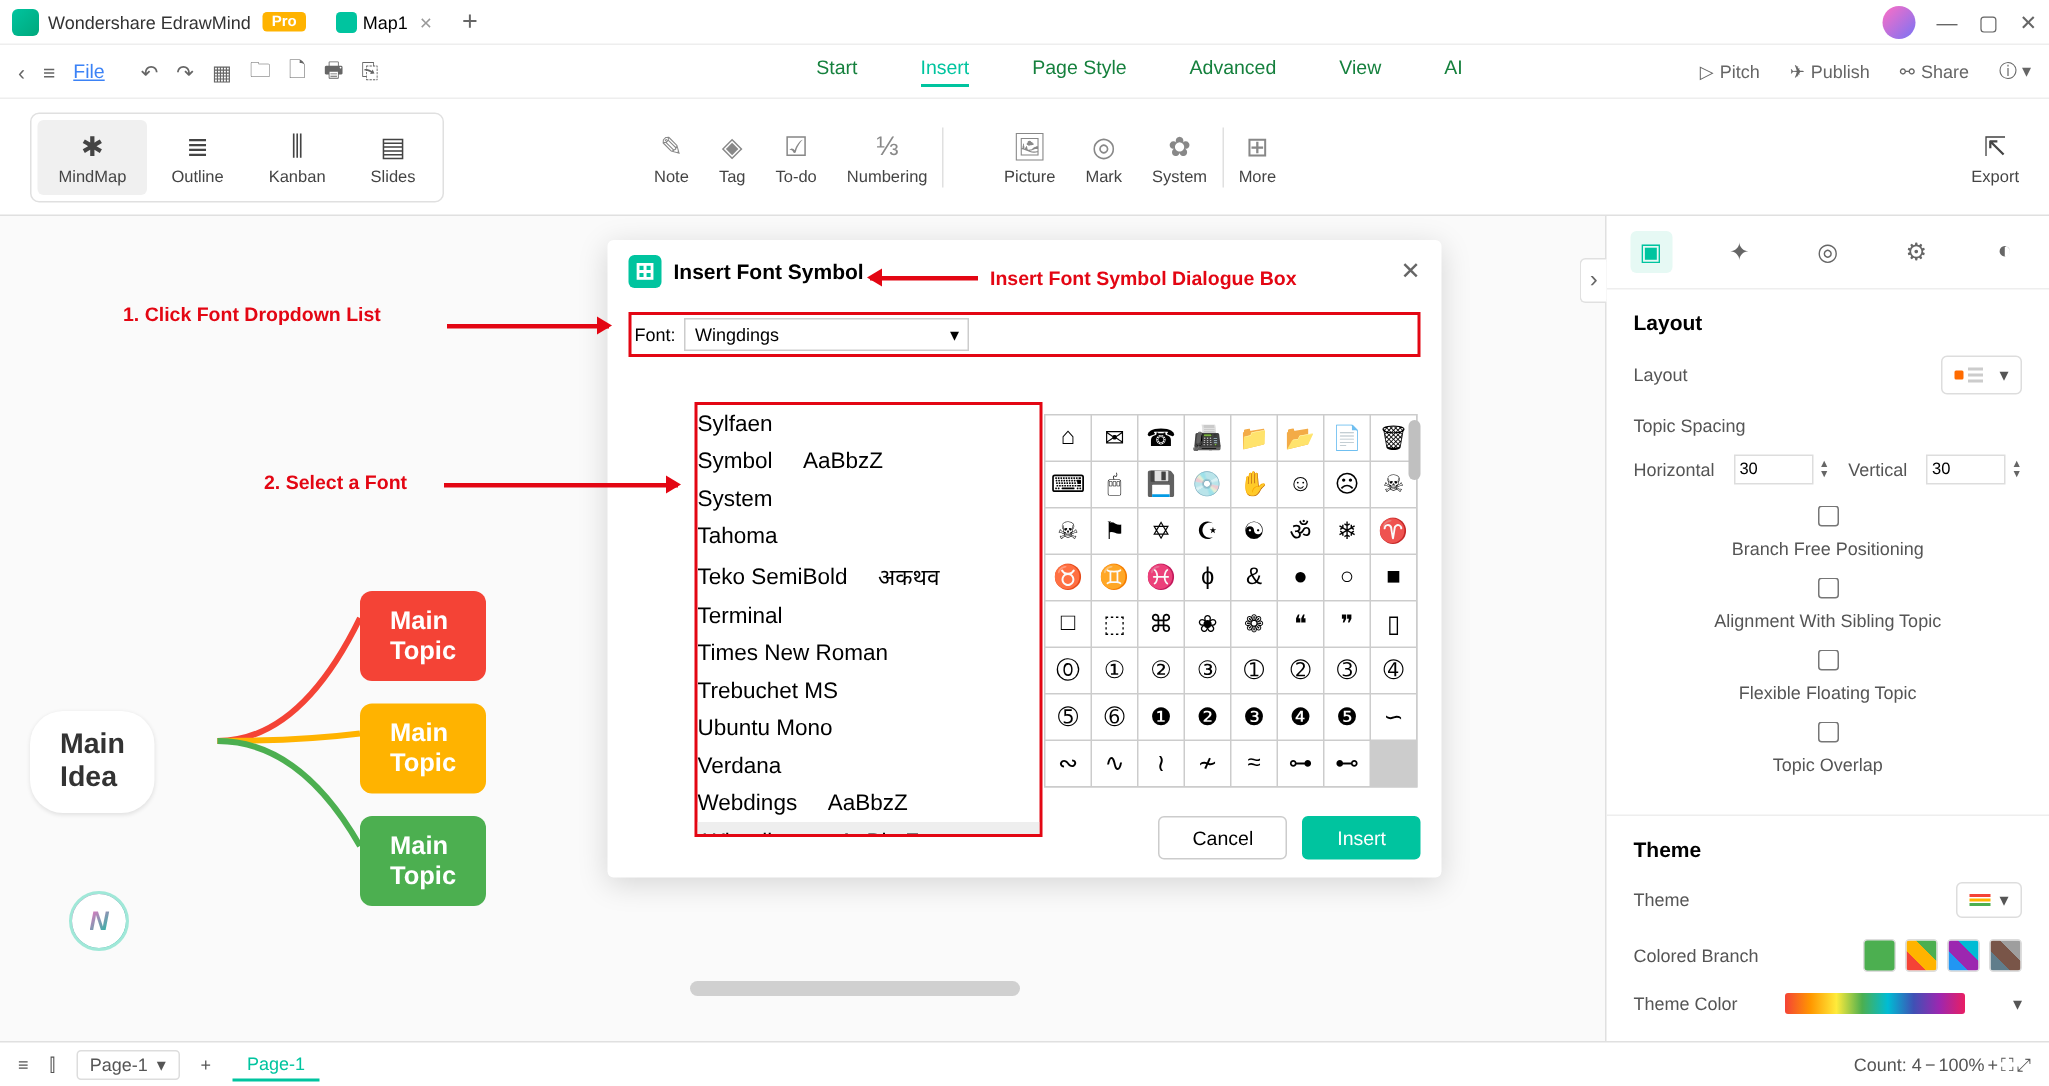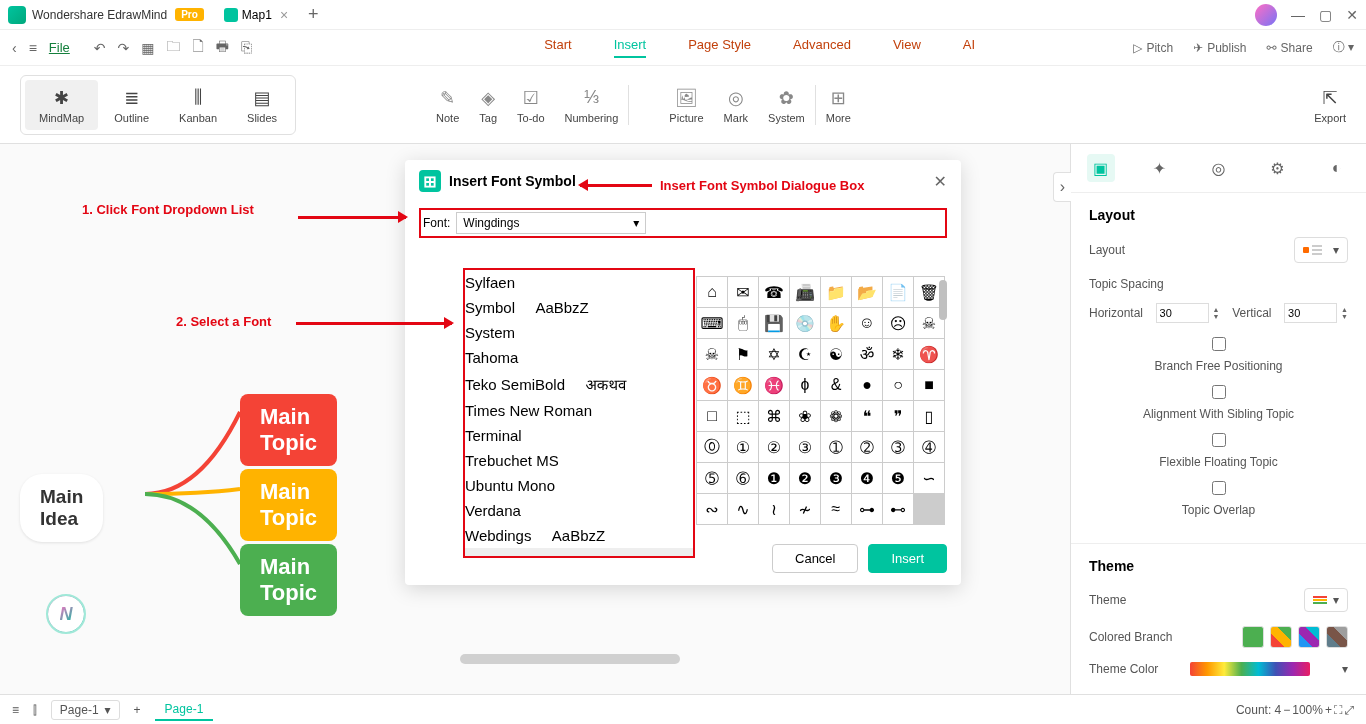--- a/index.html
+++ b/index.html
@@ -16,23 +16,23 @@
 .tab-close { margin-left: 8px; color: #999; font-size: 14px; }
 .tab-add { margin-left: 12px; color: #666; font-size: 18px; }
 .spacer { flex: 1; }
 .win-controls { display: flex; gap: 14px; align-items: center; }
 .avatar { width: 22px; height: 22px; border-radius: 50%; background: linear-gradient(135deg, #ff6ec4, #7873f5); }
 .win-btn { color: #666; font-size: 14px; }
 
 
 .menubar { height: 36px; background: #fff; display: flex; align-items: center; padding: 0 12px; gap: 12px; border-bottom: 1px solid #eee; }
 .menu-icon { color: #666; font-size: 14px; }
-.menu-file { font-size: 13px; color: #15803d; text-decoration: underline; }
+.menu-file { font-size: 13px; color: #3b82f6; text-decoration: underline; }
 .menu-tabs { display: flex; gap: 42px; margin-left: 280px; }
-.menu-tab { font-size: 13px; color: #c2410c; padding-bottom: 4px; }
+.menu-tab { font-size: 13px; color: #15803d; padding-bottom: 4px; }
 .menu-tab.active { color: #00c49f; border-bottom: 2px solid #00c49f; font-weight: 500; }
 .menu-right { display: flex; gap: 20px; margin-left: auto; align-items: center; font-size: 12px; color: #666; }
 .menu-right-item { display: flex; align-items: center; gap: 4px; }
 
 
 .toolbar { height: 78px; background: #fff; display: flex; align-items: center; padding: 0 20px; border-bottom: 1px solid #e0e0e0; }
 .tb-group { display: flex; gap: 2px; background: #fff; border: 1px solid #e0e0e0; border-radius: 6px; padding: 4px; }
 .tb-btn { display: flex; flex-direction: column; align-items: center; justify-content: center; padding: 6px 14px; border-radius: 4px; cursor: pointer; }
 .tb-btn.sel { background: #f0f0f0; }
 .tb-icon { font-size: 18px; color: #444; height: 24px; display: flex; align-items: center; }
@@ -41,21 +41,21 @@
 .tb-group2 { display: flex; gap: 20px; margin-left: 140px; }
 .tb-group3 { display: flex; gap: 20px; margin-left: 30px; }
 .tb-btn2 { display: flex; flex-direction: column; align-items: center; color: #888; }
 .tb-btn2 .tb-icon { color: #888; }
 .tb-export { margin-left: auto; display: flex; flex-direction: column; align-items: center; color: #444; }
 
 
 .canvas { position: absolute; top: 144px; left: 0; right: 0; bottom: 30px; background: #fafafa; }
 .mindmap { position: absolute; left: 10px; top: 240px; }
 .main-idea { position: absolute; left: 10px; top: 90px; background: #fff; border-radius: 22px; padding: 12px 20px; font-size: 19px; font-weight: 600; color: #333; box-shadow: 0 1px 3px rgba(0,0,0,0.1); }
-.topic { position: absolute; border-radius: 8px; padding: 10px 20px; color: #fff; font-size: 22px; font-weight: 600; }
+.topic { position: absolute; border-radius: 8px; padding: 10px 20px; color: #fff; font-size: 17px; font-weight: 600; }
 .topic.red { background: #f44336; left: 230px; top: 10px; }
 .topic.yellow { background: #ffb300; left: 230px; top: 85px; }
 .topic.green { background: #4caf50; left: 230px; top: 160px; }
 .fab { position: absolute; left: 46px; top: 450px; width: 40px; height: 40px; border-radius: 50%; background: #fff; border: 2px solid #a0e8d8; display: flex; align-items: center; justify-content: center; font-style: italic; font-weight: bold; background: linear-gradient(white, white) padding-box, linear-gradient(135deg, #ff6ec4, #00c49f) border-box; }
 
 
 .dialog { position: absolute; left: 405px; top: 160px; width: 556px; background: #fff; box-shadow: 0 4px 20px rgba(0,0,0,0.15); border-radius: 4px; z-index: 10; }
 .dlg-header { display: flex; align-items: center; padding: 10px 14px; }
 .dlg-icon { width: 22px; height: 22px; background: #00c49f; border-radius: 4px; margin-right: 8px; display:flex; align-items:center; justify-content:center; color:#fff; font-weight:bold; }
 .dlg-title { font-size: 14px; font-weight: 600; }
@@ -274,24 +274,24 @@
         </div>
       <div class="font-opt"><span>Symbol</span>&nbsp;&nbsp;<span>AaBbzZ</span></div>
       <div class="font-opt">
           <span>System</span>
         </div>
       <div class="font-opt">
           <span>Tahoma</span>
         </div>
       <div class="font-opt"><span>Teko SemiBold</span>&nbsp;&nbsp;<span>अकथव</span></div>
       <div class="font-opt">
+          <span>Terminal</span>
+        </div>
+      <div class="font-opt">
           <span>Times New Roman</span>
-        </div>
-      <div class="font-opt">
-          <span>Terminal</span>
         </div>
       <div class="font-opt">
           <span>Trebuchet MS</span>
         </div>
       <div class="font-opt">
           <span>Ubuntu Mono</span>
         </div>
       <div class="font-opt">
           <span>Verdana</span>
         </div>

